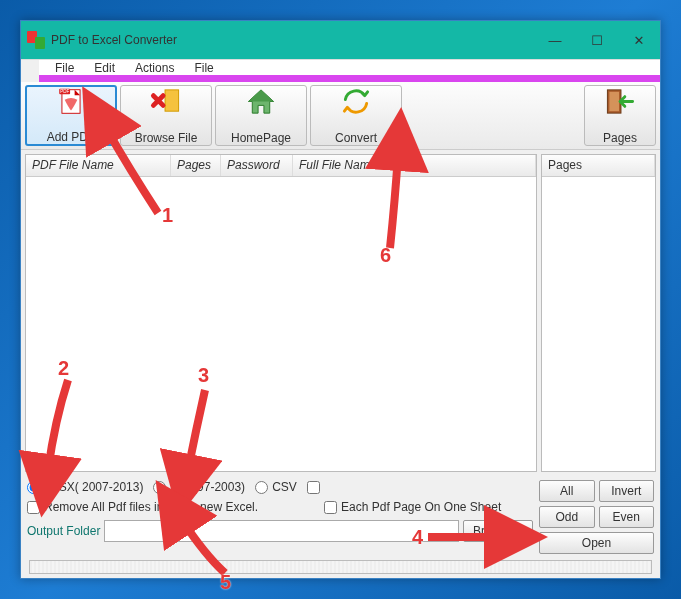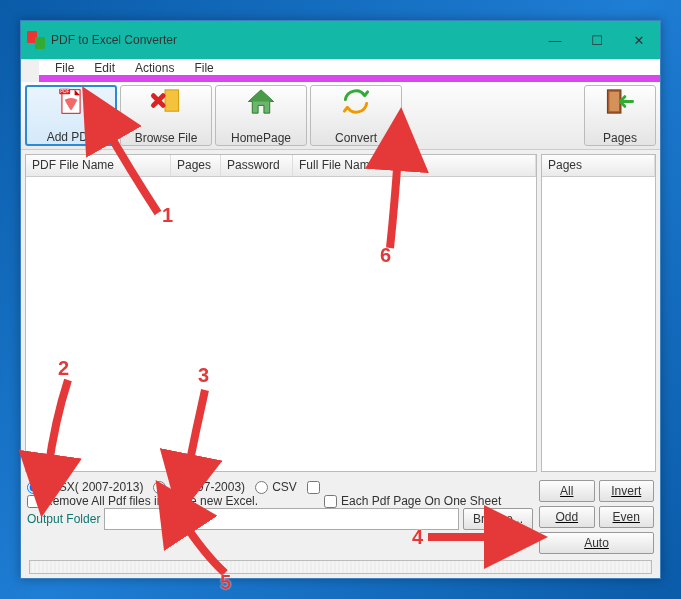--- a/index.html
+++ b/index.html
@@ -79,21 +79,21 @@
   padding: 4px;
   gap: 4px;
   background:#f0f0f0;
 }
 .listview {
   background:#fff;
   border: 1px solid #bbb;
   display:flex;
   flex-direction:column;
 }
-.listview.main { flex:1; }
+.listview.main { flex:1;font-style:italic; }
 .listview.side { width: 115px; }
 .listhead {
   display:flex;
   background: linear-gradient(#fdfdfd,#eaeaea);
   border-bottom: 1px solid #ccc;
   height: 22px;
 }
 .listhead .col {
   font-size:12px;
   color:#333;
@@ -120,27 +120,27 @@
   background: linear-gradient(#fdfdfd,#e3e3e3);
   border-radius: 2px;
   font-size:12px;
   color:#333;
   min-width: 48px;
   text-align:center;
   height: 22px;
   line-height:17px;
 }
 .side-btns { display:flex; flex-direction:column; gap:4px; width:115px; }
-.side-btns .brow { display:flex; gap:4px;text-decoration:underline; }
+.side-btns .brow { display:flex; gap:4px; }
 .side-btns .btn { flex:1; min-width:0; }
 .out-label { font-size:12px; color:#0f766e; }
 .out-input { flex:1; height:22px; border:1px solid #aaa; background:#fff; padding:0 4px; font-size:12px; }
 .progress { height: 14px; border:1px solid #bbb; background: repeating-linear-gradient(90deg,#eee,#eee 2px,#f4f4f4 2px,#f4f4f4 4px); margin: 0 2px; }
 .bottom-wrap { display:flex; gap:6px; }
-.bottom-left { flex:1; display:flex; flex-direction:column; }
+.bottom-left { flex:1; display:flex; flex-direction:column; gap:6px; }
 
 .overlay { position:absolute; left:0; top:0; width:100%; height:100%; pointer-events:none; }
 .num { position:absolute; font-size:20px; font-weight:bold; color:#e53838; text-shadow:0 0 2px #fff; }
 </style>
 </head>
 <body>
 
 <div class="window">
   <div class="titlebar">
     <div class="app-icon">
@@ -262,21 +262,21 @@
       <div class="side-btns">
         <div class="brow">
           <div class="btn">All</div>
           <div class="btn">Invert</div>
         </div>
         <div class="brow">
           <div class="btn">Odd</div>
           <div class="btn">Even</div>
         </div>
         <div class="brow">
-          <div class="btn" style="flex:1">Auto</div>
+          <div class="btn" style="flex:1">Open</div>
         </div>
       </div>
     </div>
     <div class="progress"></div>
   </div>
 </div>
 
 <svg class="overlay" width="681" height="599">
   <defs>
     <marker id="ah" markerWidth="8" markerHeight="8" refX="2" refY="4" orient="auto">

